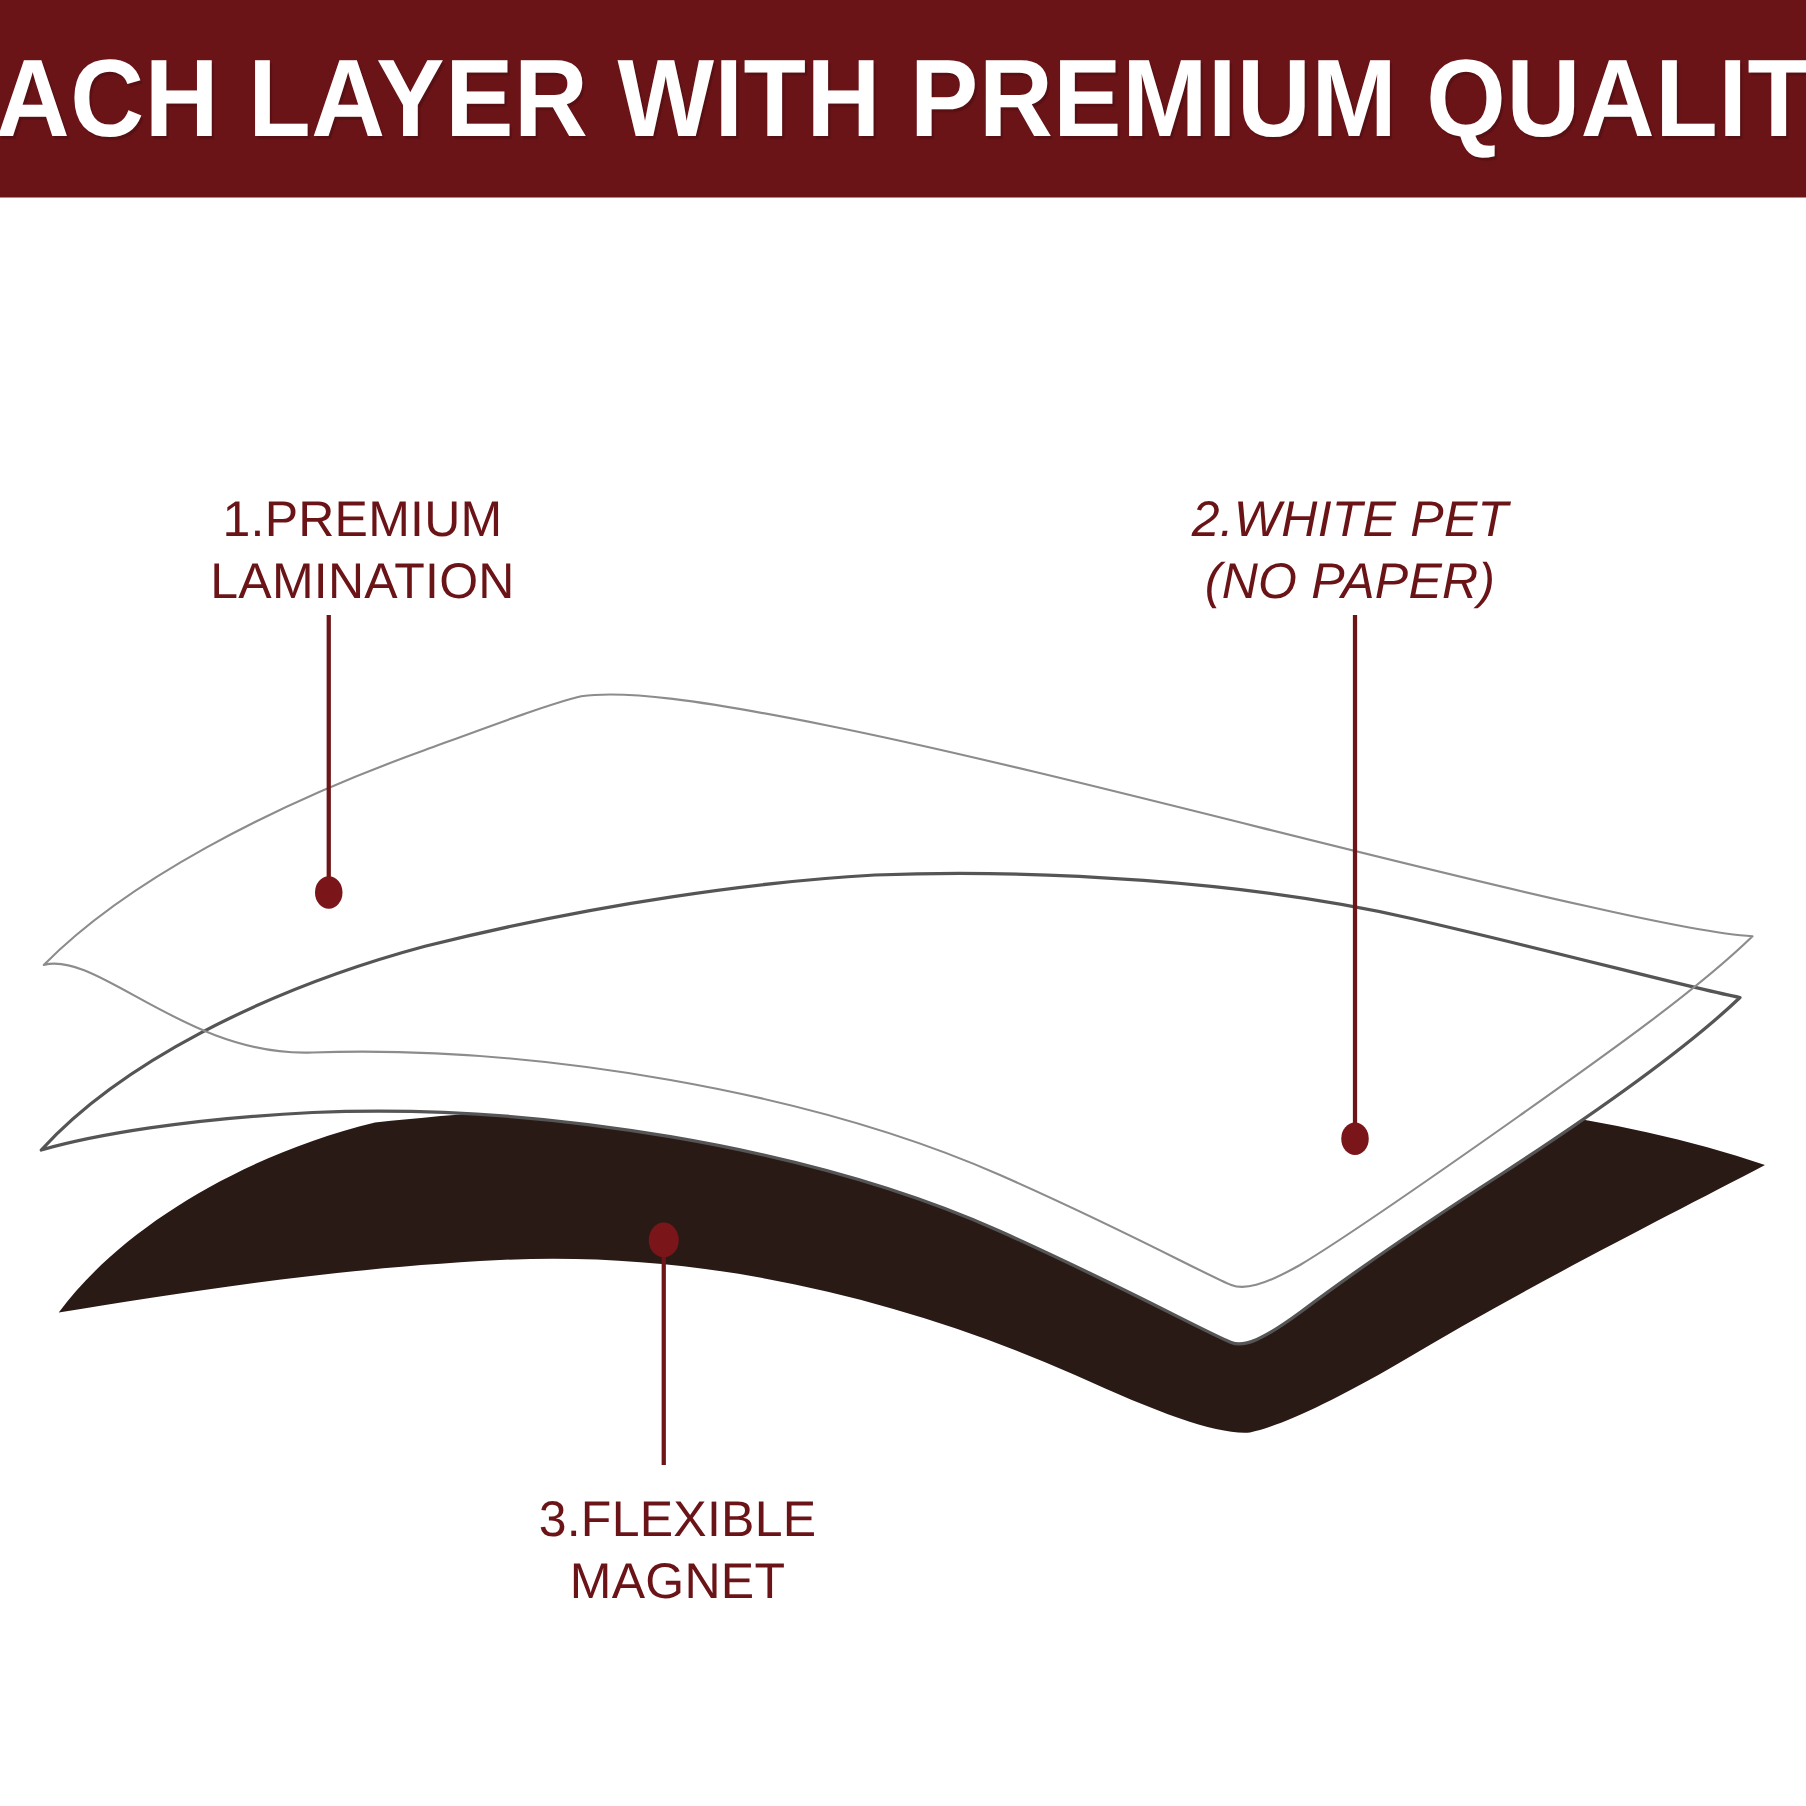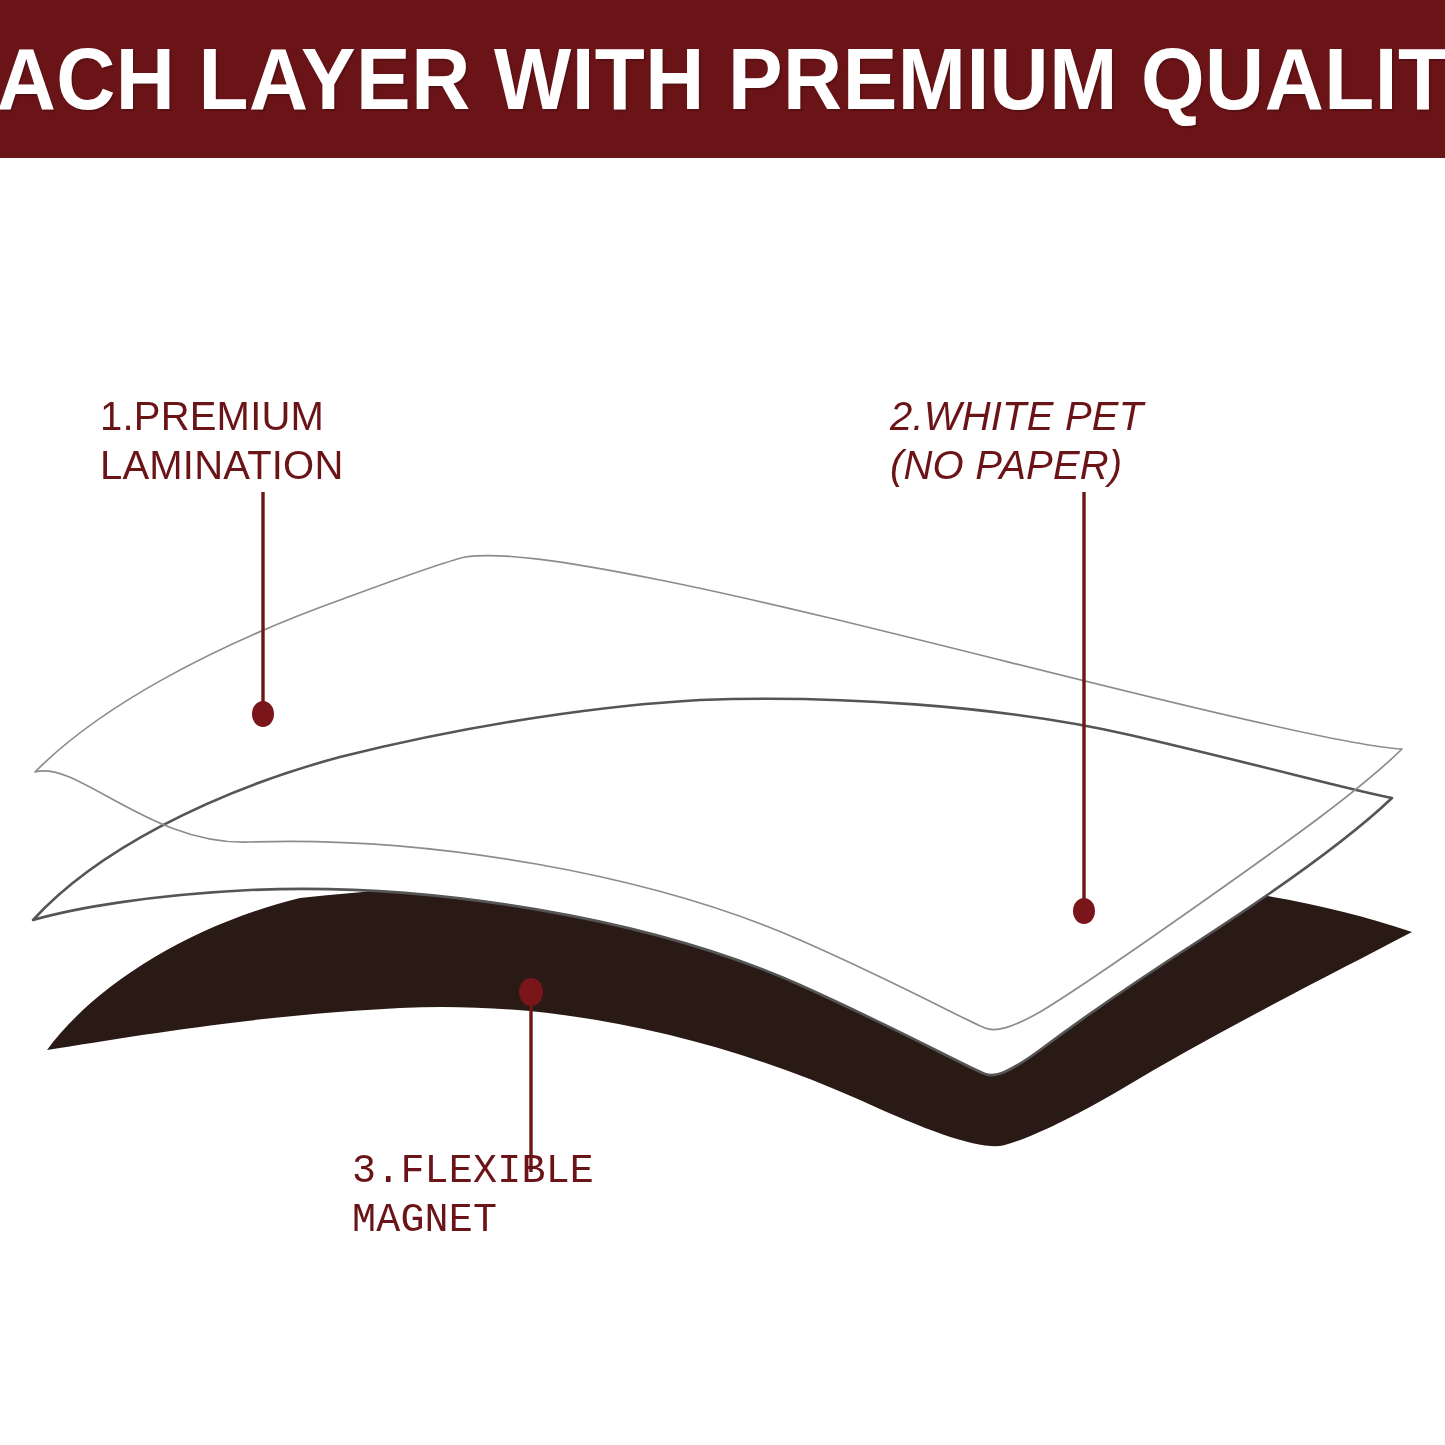--- a/index.html
+++ b/index.html
@@ -53,39 +53,39 @@
     width: 1445px;
     height: 1445px;
   }
   
   .callout {
     position: absolute;
     color: #6b1418;
     font-family: "Liberation Sans", sans-serif;
     font-size: 40px;
     line-height: 1.22;
+    text-align: center;
     white-space: pre-line;
     letter-spacing: 0.2px;
   }
   #label-lamination {
     left: 100px;
     top: 392px;
     width: 380px;
   }
   #label-pet {
     left: 890px;
     top: 392px;
     width: 380px;
     font-style: italic;
   }
   #label-magnet {
     left: 352px;
-    top: 1148px;
+    top: 1192px;
     width: 380px;
-    font-family: Liberation Mono, monospace;
   }
 </style>
 </head>
 <body>
 
 <div id="page">
 
   <div id="banner">
     <div id="banner-title">EACH LAYER WITH PREMIUM QUALITY</div>
   </div>

